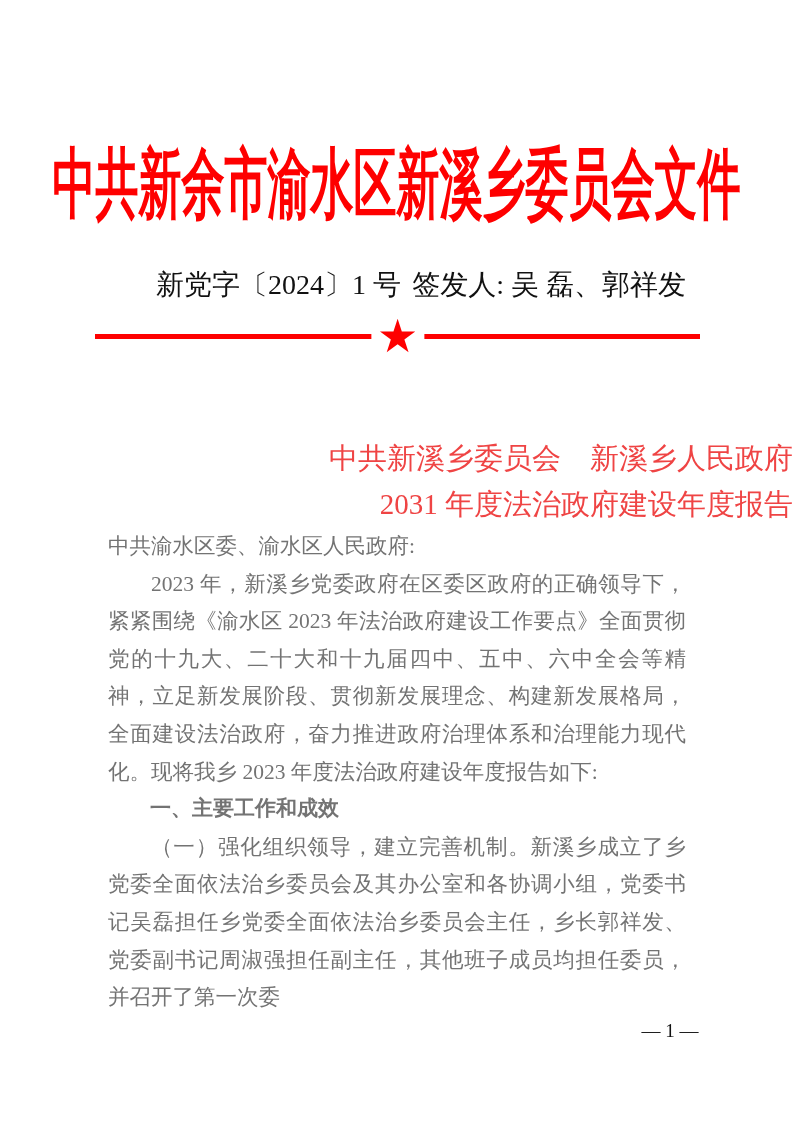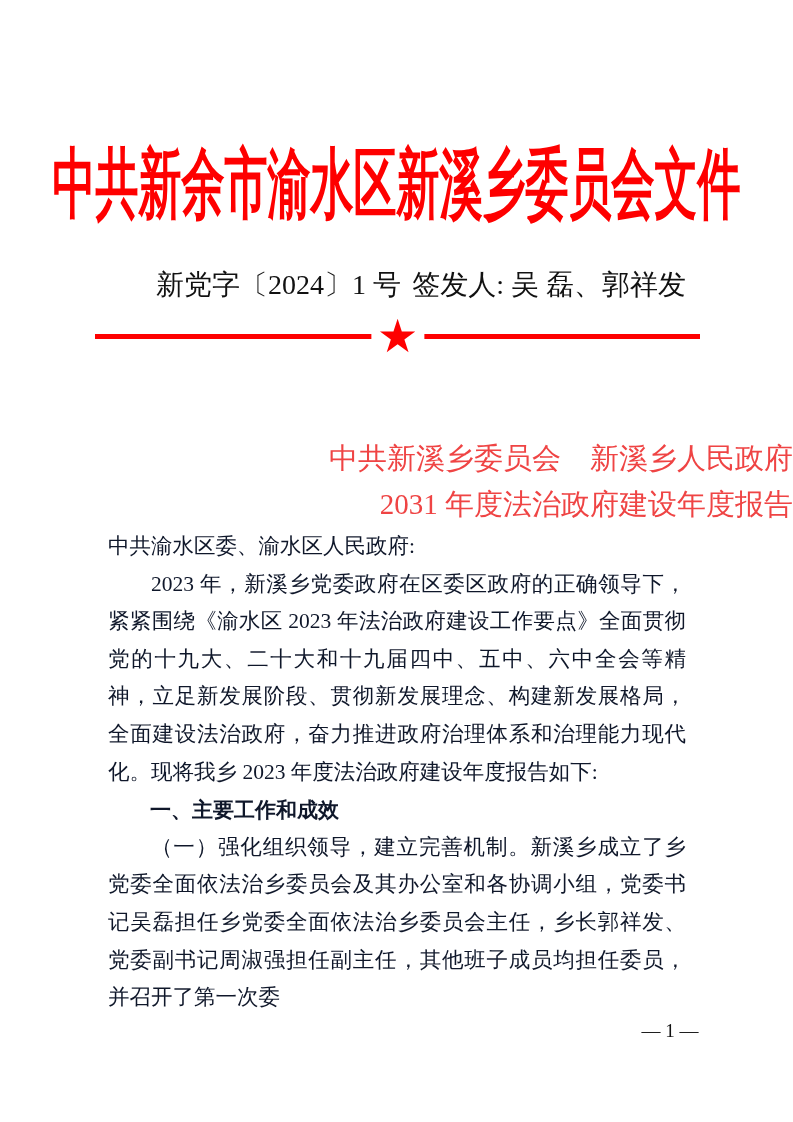--- a/index.html
+++ b/index.html
@@ -99,26 +99,26 @@
 
   
   .body-text {
     position: absolute;
     top: 528px;
     left: 108px;
     width: 578px;
     font-size: 21.5px;
     line-height: 37.6px;
     text-align: justify;
-    color: #0f172a;
+    color: #737373;
   }
   .body-text p { margin: 0; }
   .body-text .indent { text-indent: 2em; }
   .body-text .section-heading {
-    font-family: Liberation Sans, sans-serif;
+    font-family: Liberation Mono, monospace;
     font-weight: bold;
     font-size: 21px;
     text-indent: 2em;
   }
 
   
   .page-number {
     position: absolute;
     top: 1020px;
     left: 615px;

